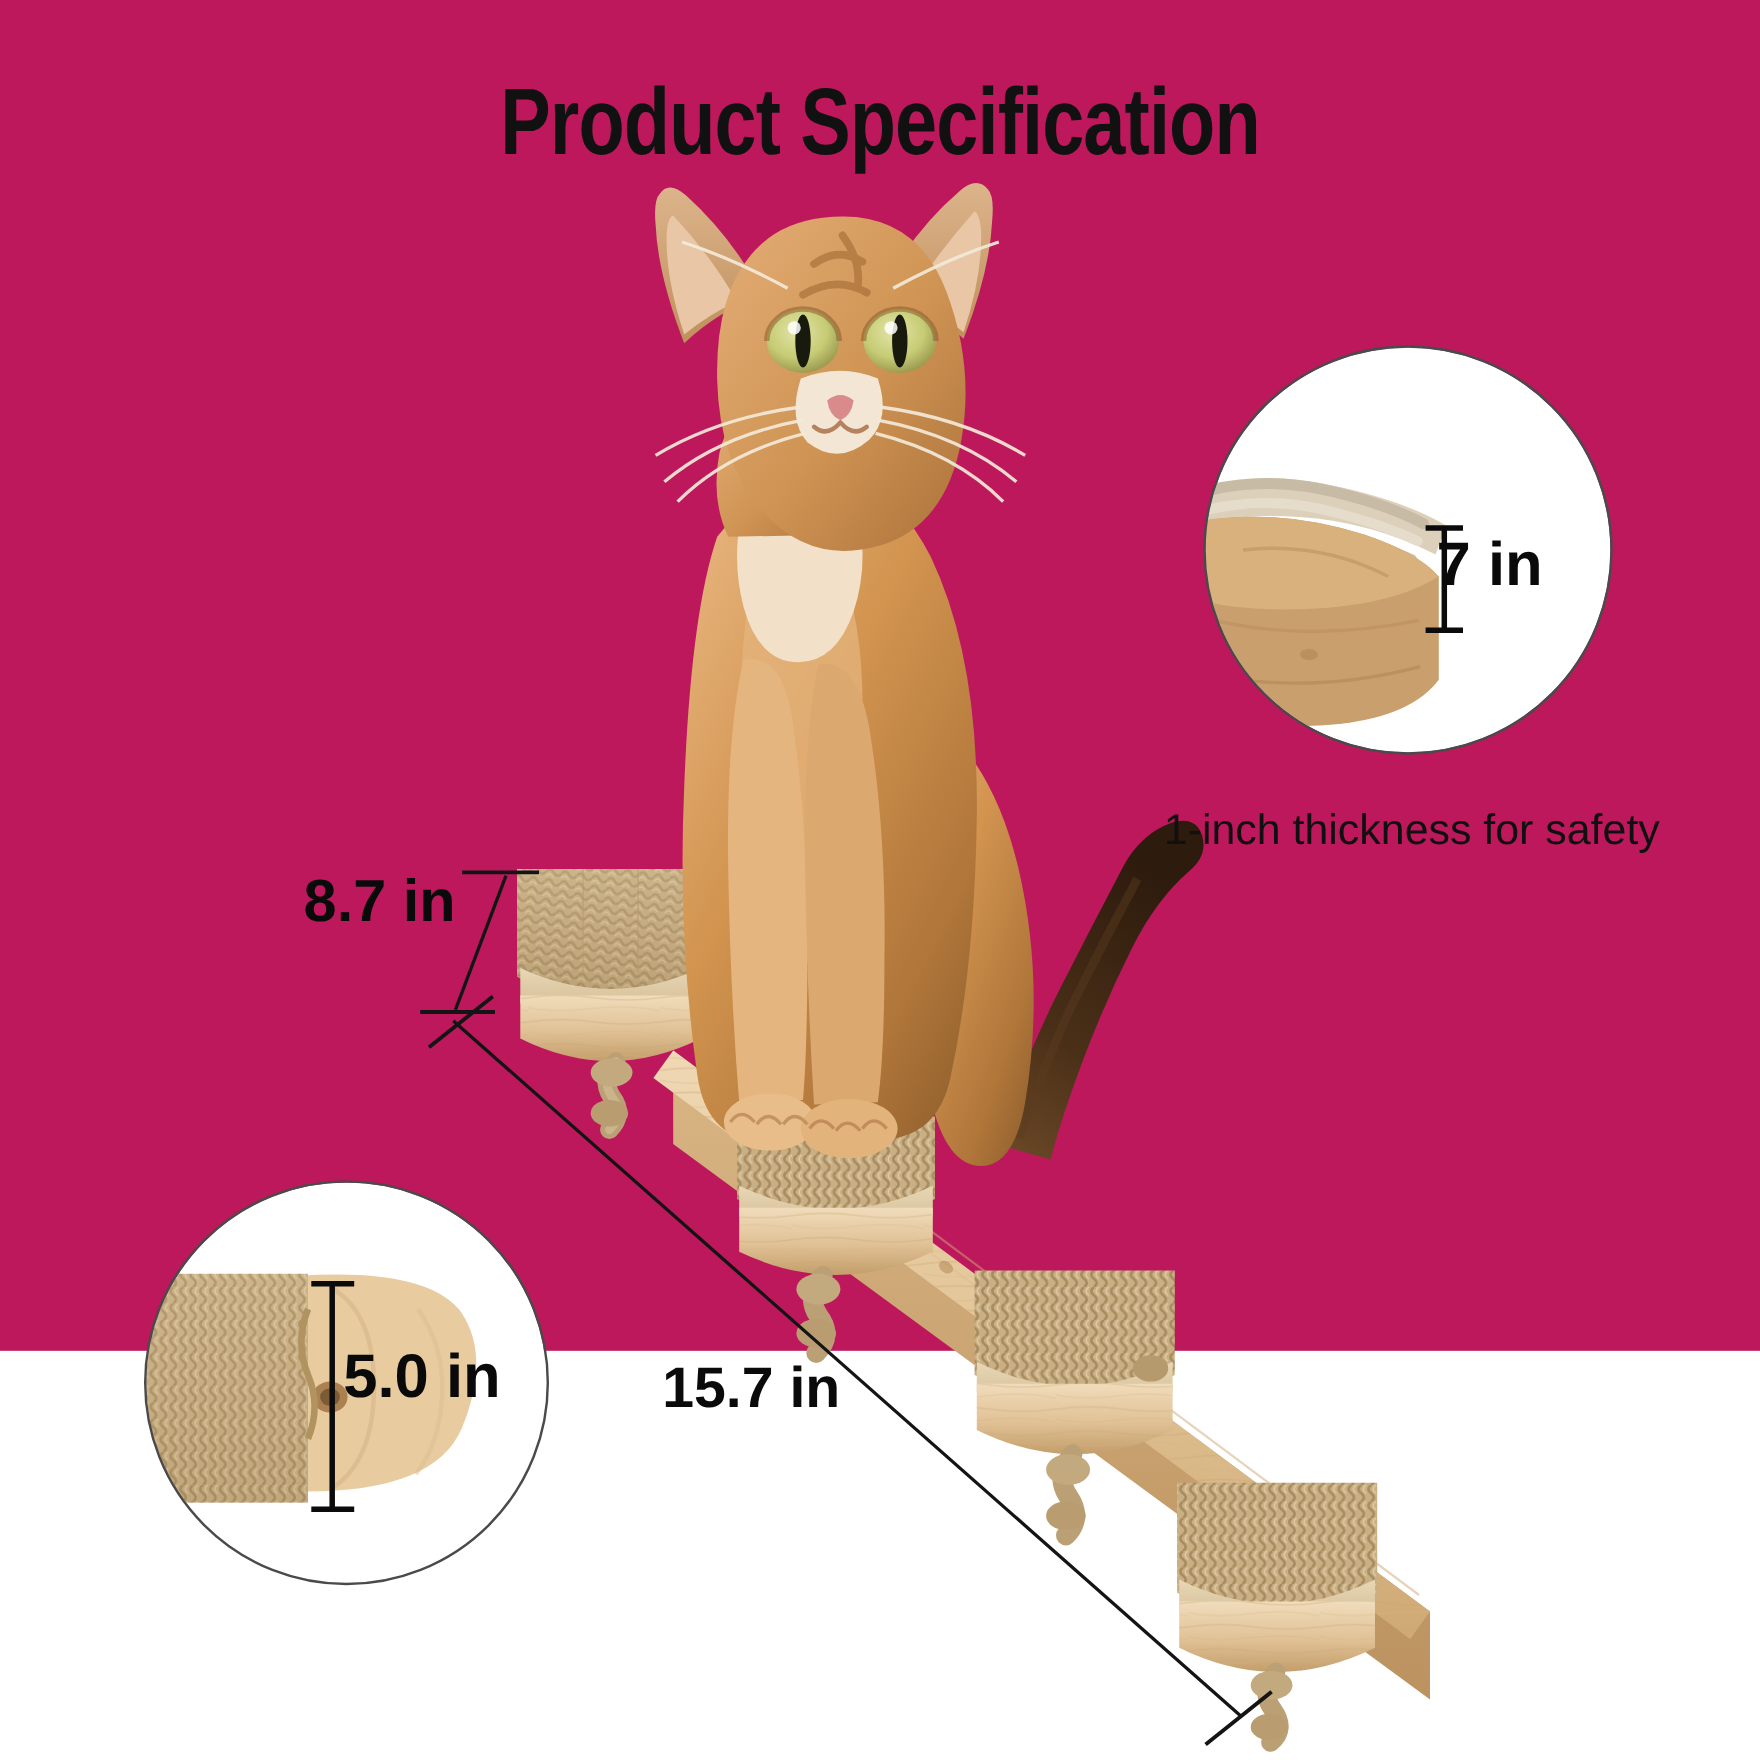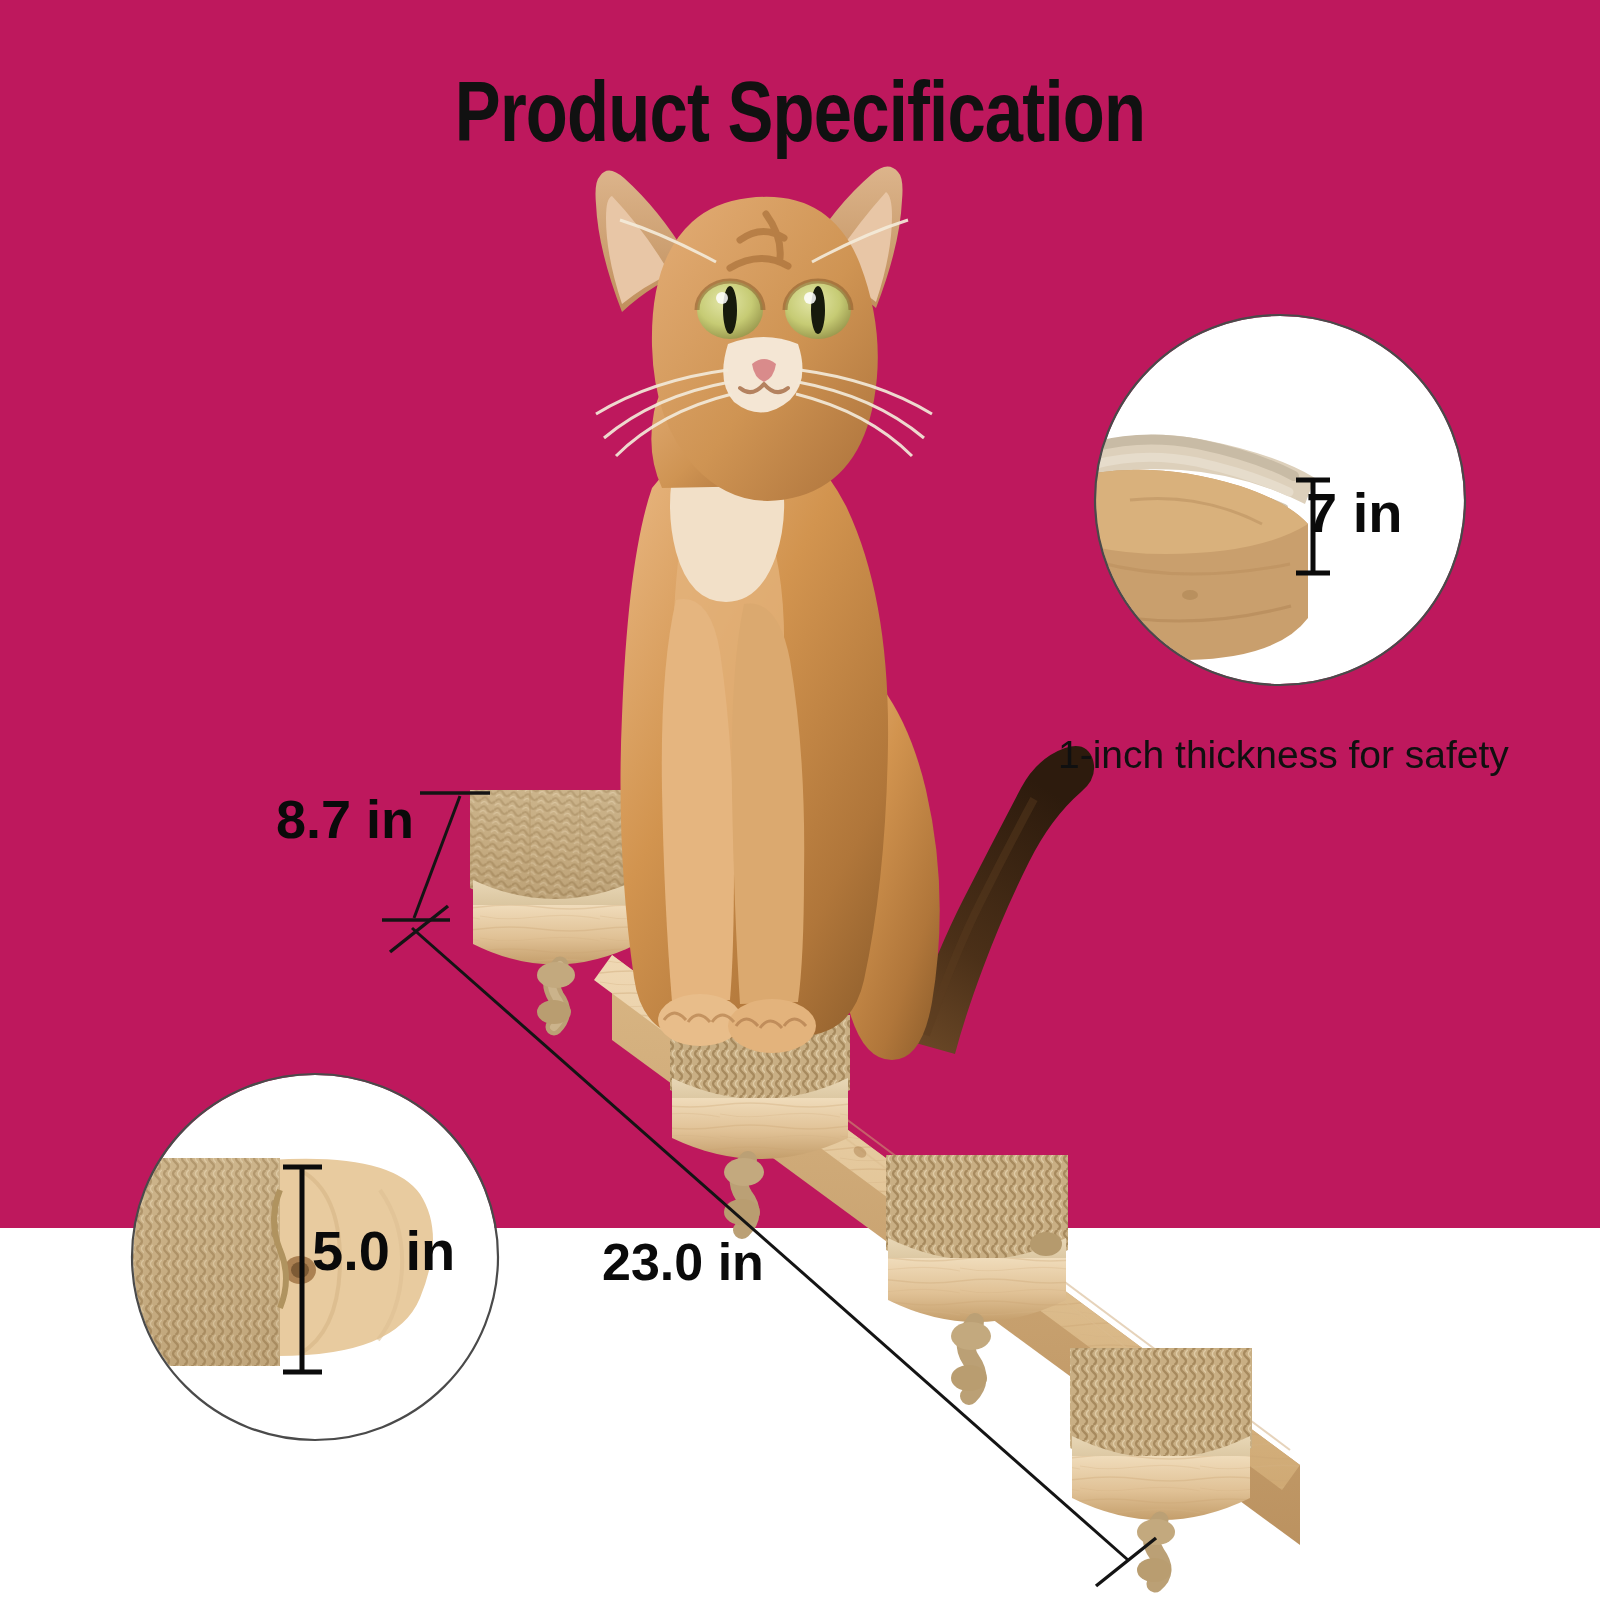--- a/index.html
+++ b/index.html
@@ -332,21 +332,21 @@
       <g stroke="#0b0b0b">
         <line x1="302" y1="1167" x2="302" y2="1372" stroke-width="5"></line>
         <line x1="283" y1="1167" x2="322" y2="1167" stroke-width="5"></line>
         <line x1="283" y1="1372" x2="322" y2="1372" stroke-width="5"></line>
       </g>
     </g>
   </svg>
 
   <div class="dim-label" id="label-height">8.7 in</div>
 
-  <div class="dim-label" id="label-length">23.0 in</div>
+  <div class="dim-label" id="label-length">15.7 in</div>
 
   <div class="dim-label" id="label-thickness">7 in</div>
 
   <div class="dim-label" id="label-width">5.0 in</div>
 
   <div class="caption" id="caption-thickness">1-inch thickness for safety</div>
 
 
 </div>
 

